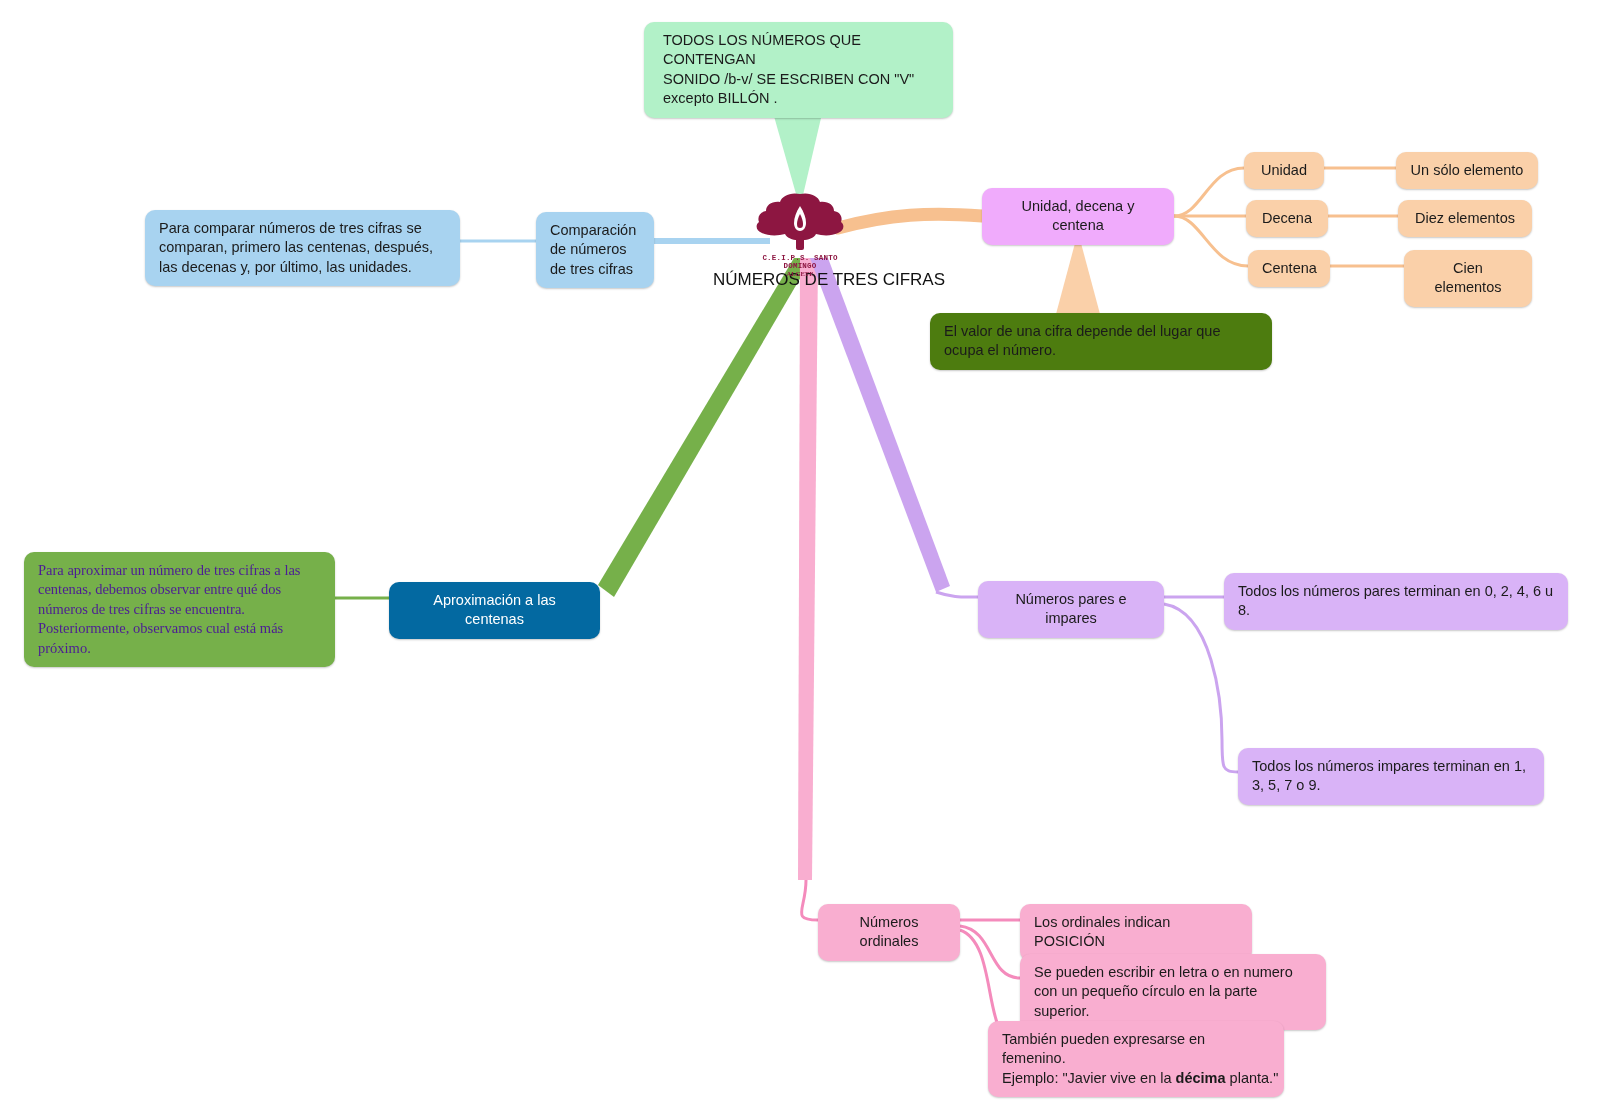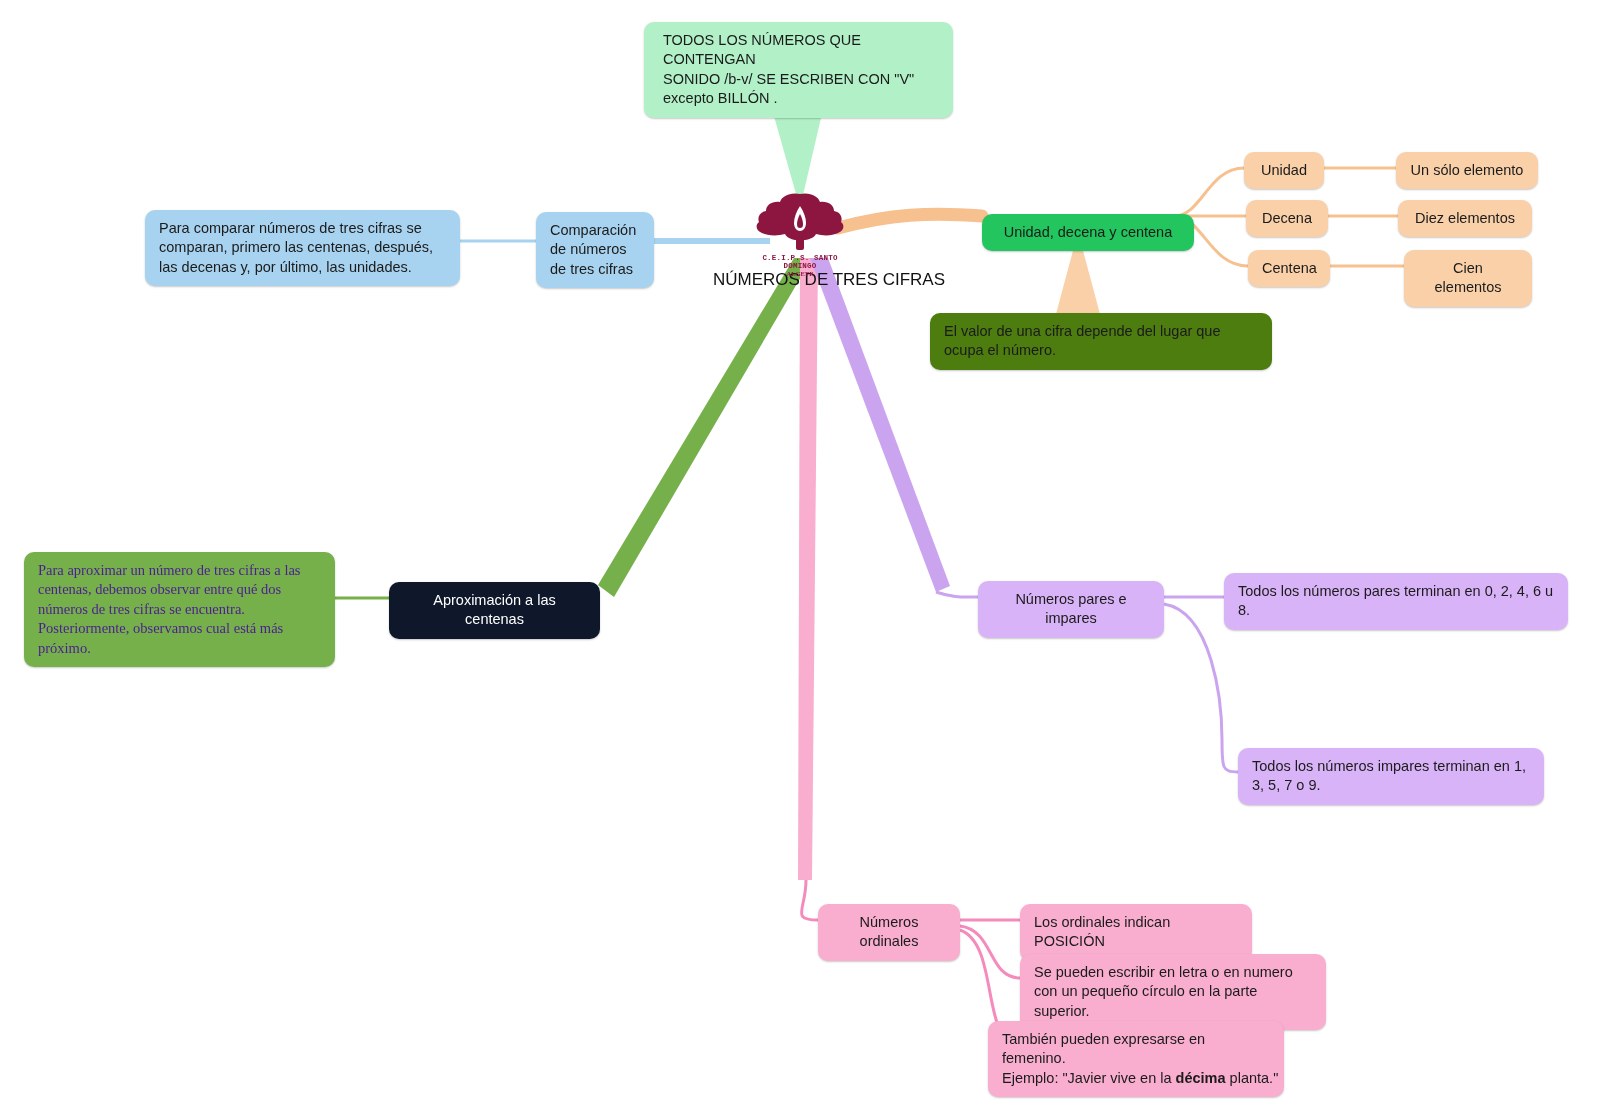--- a/index.html
+++ b/index.html
@@ -127,33 +127,33 @@
   </div>
 
   <div class="node" style="left:536px; top:212px; width:118px; background:#a8d3f0;">
     <div>Comparación</div>
     <div>de números</div>
     <div>de tres cifras</div>
   </div>
 
   <div class="node" style="left:145px; top:210px; width:315px; background:#a8d3f0;">Para comparar números de tres cifras se comparan, primero las centenas, después, las decenas y, por último, las unidades.</div>
 
-  <div class="node" style="left:982px; top:214px; width:212px; text-align:center; background:#22c55e;">Unidad, decena y centena</div>
+  <div class="node" style="left:982px; top:188px; width:192px; text-align:center; background:#f0abfc;">Unidad, decena y centena</div>
 
   <div class="node" style="left:930px; top:313px; width:342px; background:#4d7c0f;">El valor de una cifra depende del lugar que ocupa el número.</div>
 
   <div class="node" style="left:1244px; top:152px; width:80px; text-align:center; background:#fad0a9;">Unidad</div>
   <div class="node" style="left:1246px; top:200px; width:82px; text-align:center; background:#fad0a9;">Decena</div>
   <div class="node" style="left:1248px; top:250px; width:82px; text-align:center; background:#fad0a9;">Centena</div>
 
   <div class="node" style="left:1396px; top:152px; width:142px; text-align:center; background:#fad0a9;">Un sólo elemento</div>
   <div class="node" style="left:1398px; top:200px; width:134px; text-align:center; background:#fad0a9;">Diez elementos</div>
   <div class="node" style="left:1404px; top:250px; width:128px; text-align:center; background:#fad0a9;">Cien elementos</div>
 
-  <div class="node" style="left:389px; top:582px; width:211px; text-align:center; background:#0f172a; color:#ffffff;">Aproximación a las centenas</div>
+  <div class="node" style="left:389px; top:582px; width:211px; text-align:center; background:#0369a1; color:#ffffff;">Aproximación a las centenas</div>
 
   <div class="node" style="left:24px; top:552px; width:311px; background:#76b04a; color:#4c1d95;font-family:Liberation Serif, serif;">Para aproximar un número de tres cifras a las centenas, debemos observar entre qué dos números de tres cifras se encuentra. Posteriormente, observamos cual está más próximo.</div>
 
   <div class="node" style="left:978px; top:581px; width:186px; text-align:center; background:#d9b3f7;">Números pares e impares</div>
 
   <div class="node" style="left:1224px; top:573px; width:344px; background:#d9b3f7;">Todos los números pares terminan en 0, 2, 4, 6 u 8.</div>
 
   <div class="node" style="left:1238px; top:748px; width:306px; background:#d9b3f7;">Todos los números impares terminan en 1, 3, 5, 7 o 9.</div>
 
   <div class="node" style="left:818px; top:904px; width:142px; text-align:center; background:#f9aed0;">Números ordinales</div>

